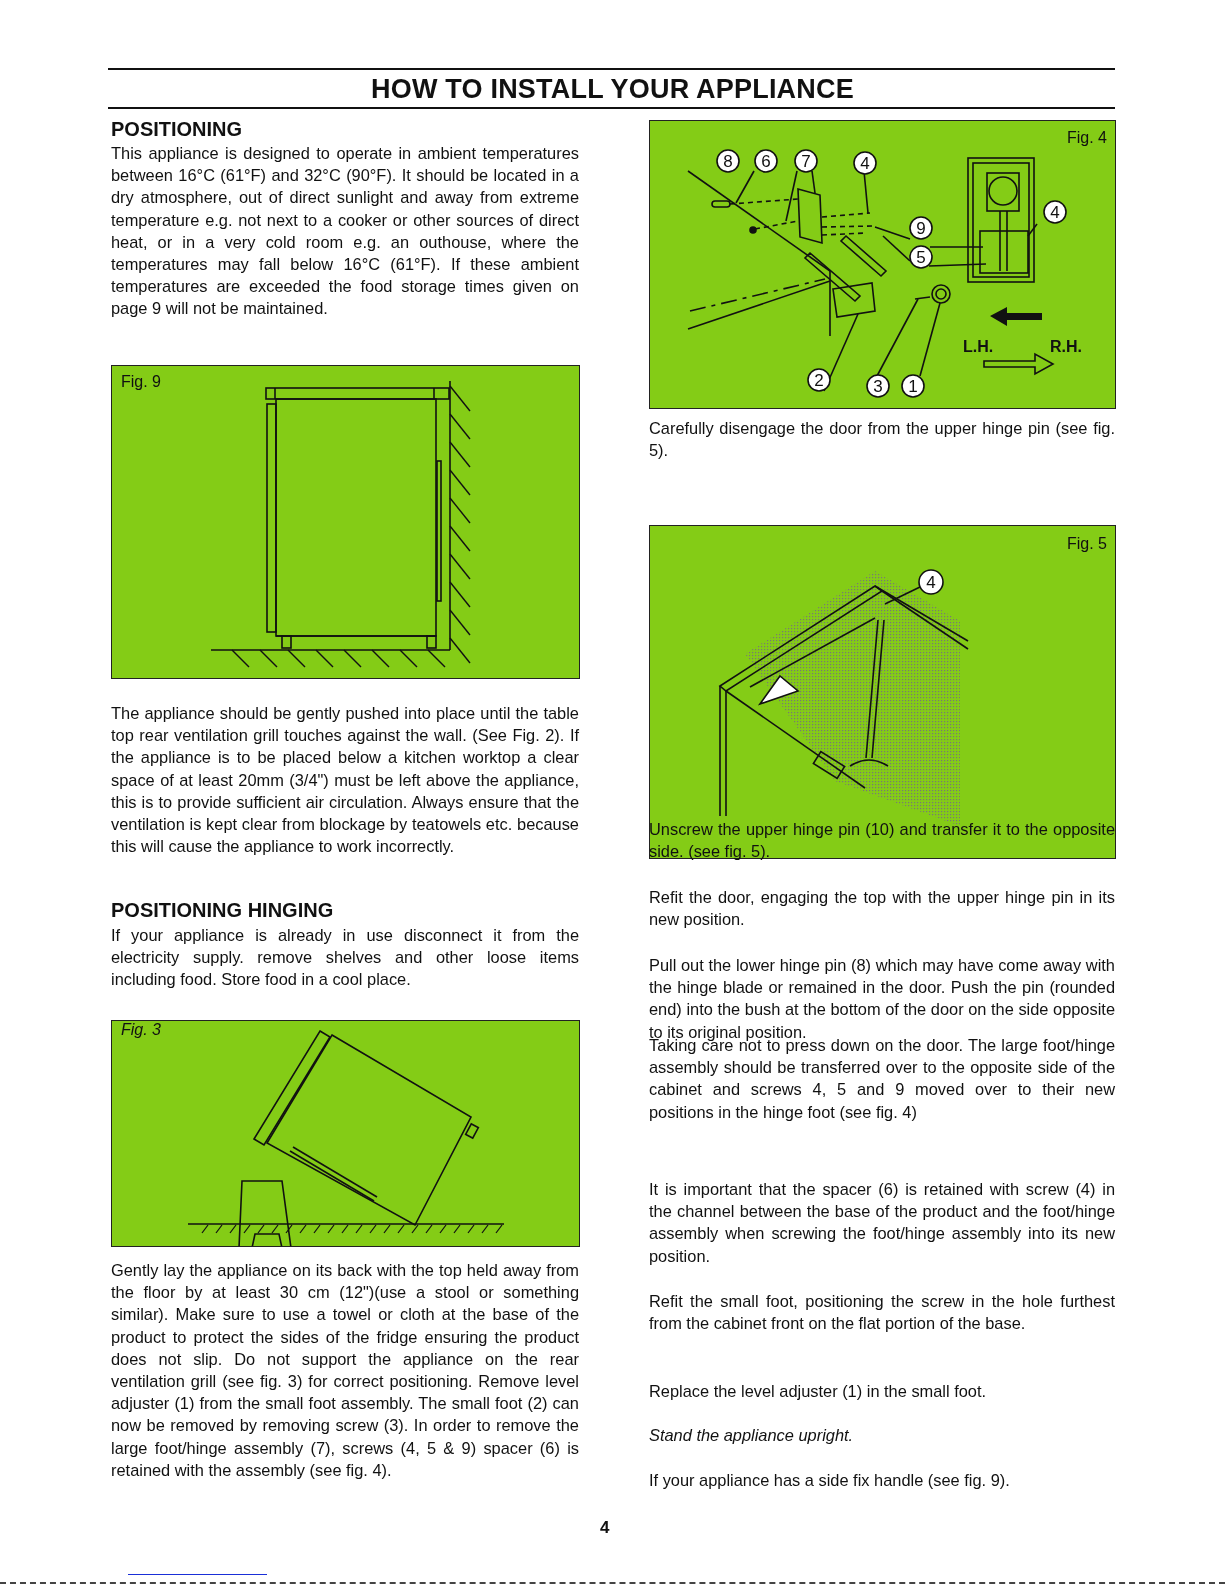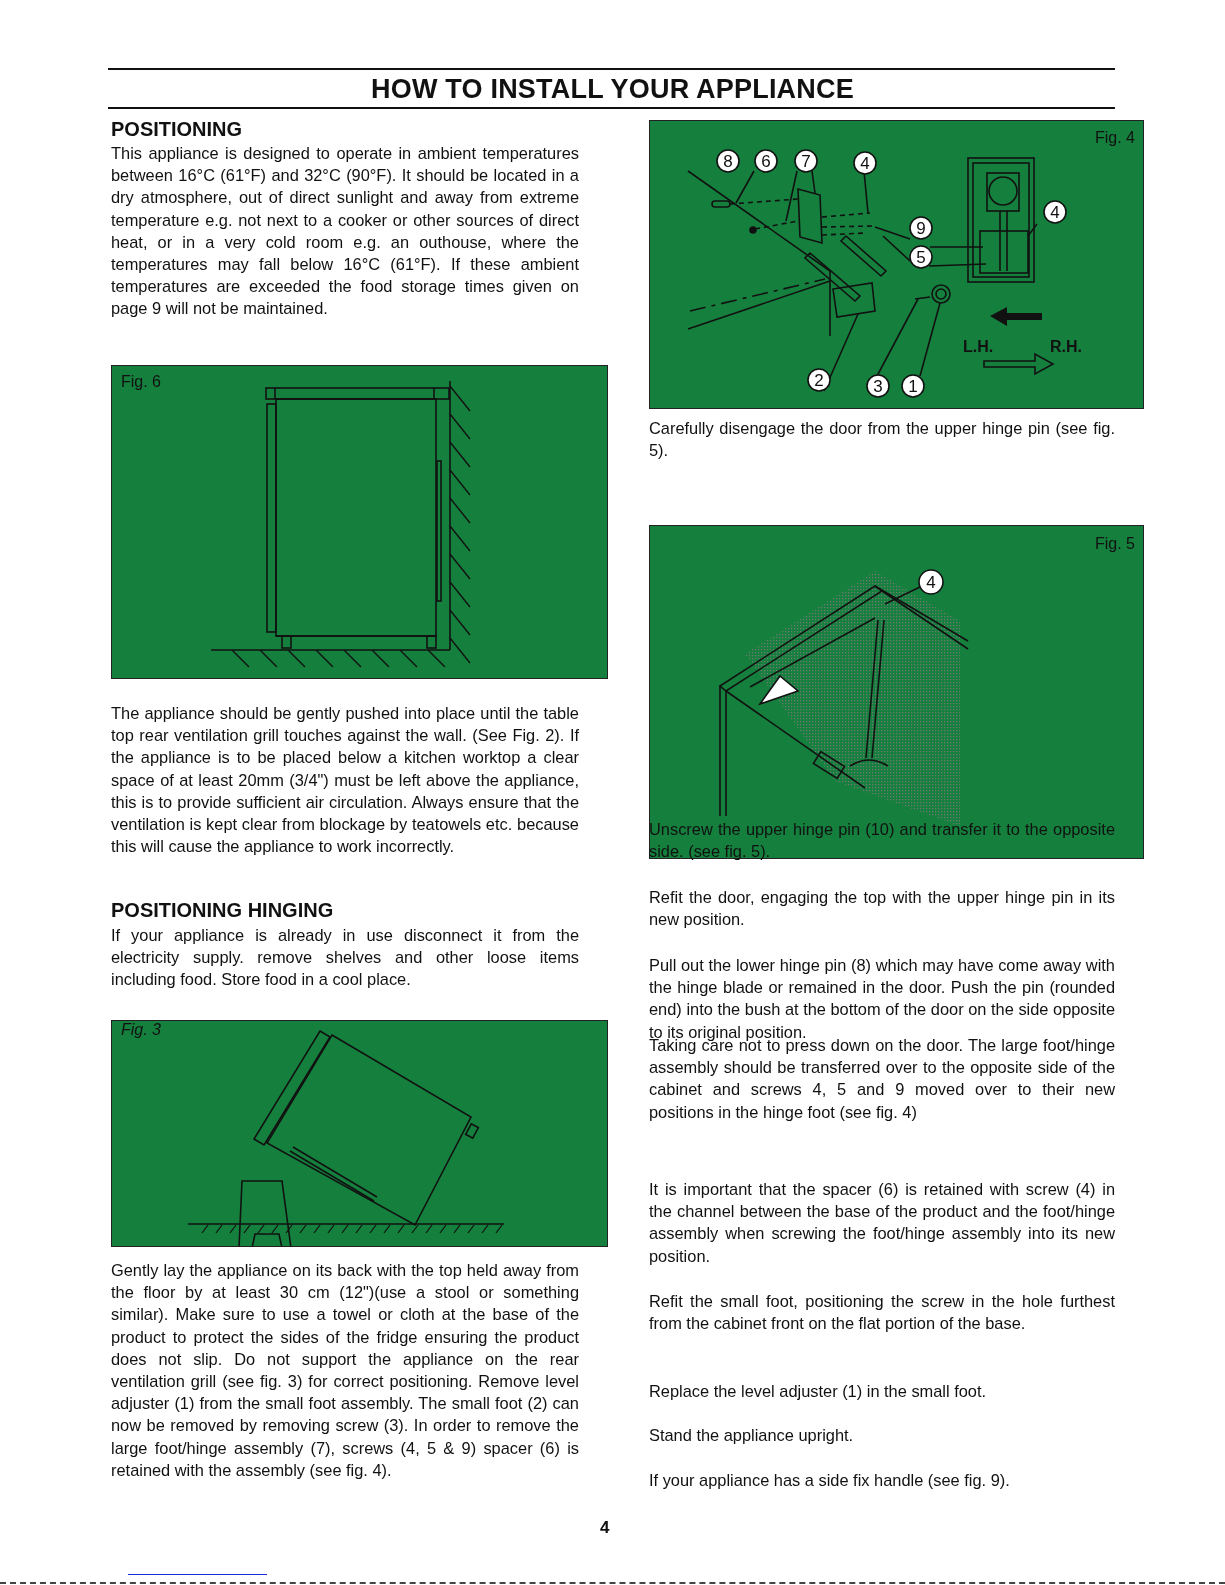--- a/index.html
+++ b/index.html
@@ -5,39 +5,39 @@
   html, body { margin:0; padding:0; background:#ffffff; }
   body { width:1225px; height:1585px; position:relative; overflow:hidden;
          font-family:"Liberation Sans", sans-serif; color:#111; }
   .rule { position:absolute; height:0; border-top:2px solid #111; }
   .title { position:absolute; left:0; width:1225px; top:74px; text-align:center;
            font-weight:bold; font-size:27px; letter-spacing:0.2px; }
   .heading { position:absolute; font-weight:bold; font-size:20px; }
   .para { position:absolute; font-size:16.4px; line-height:22.2px; text-align:justify; margin:0; }
   .col-left { left:111px; width:468px; }
   .col-right { left:649px; width:466px; }
-  .figbox { position:absolute; border:1.5px solid #222; background:#15803d;padding-left:28px; }
+  .figbox { position:absolute; border:1.5px solid #222; background:#84cc16; }
   .figlabel { position:absolute; font-size:16px; }
   .figbox svg { position:absolute; left:0; top:0; }
   .pagenum { position:absolute; left:600px; top:1518px; font-size:17px; font-weight:bold; }
   .bluebar { position:absolute; left:128px; top:1574px; width:139px; height:1px; background:#1a2fd8; }
   .bottomrule { position:absolute; left:0; top:1582px; width:1225px; border-top:2px dashed #444; }
 </style>
 </head>
 <body>
 
 <div class="rule" style="left:108px; top:68px; width:1007px;"></div>
 <div class="title">HOW TO INSTALL YOUR APPLIANCE</div>
 <div class="rule" style="left:108px; top:107px; width:1007px;"></div>
 
 <div class="heading" style="left:111px; top:118px;">POSITIONING</div>
 <p class="para col-left" style="top:142px;">This appliance is designed to operate in ambient temperatures between 16°C (61°F) and 32°C (90°F). It should be located in a dry atmosphere, out of direct sunlight and away from extreme temperature e.g. not next to a cooker or other sources of direct heat, or in a very cold room e.g. an outhouse, where the temperatures may fall below 16°C (61°F). If these ambient temperatures are exceeded the food storage times given on page 9 will not be maintained.</p>
 
 <div class="figbox" style="left:111px; top:365px; width:467px; height:312px;">
-  <div class="figlabel" style="left:9px; top:7px;">Fig. 6</div>
+  <div class="figlabel" style="left:9px; top:7px;">Fig. 9</div>
   <svg width="467" height="312" viewBox="0 0 467 312">
     <g stroke="#111" fill="none" stroke-width="1.6">
 
       <rect x="154" y="22" width="183" height="11"></rect>
       <line x1="163" y1="22" x2="163" y2="33"></line>
       <line x1="322" y1="22" x2="322" y2="33"></line>
 
       <rect x="155" y="38" width="9" height="228"></rect>
 
       <rect x="164" y="33" width="160" height="237"></rect>
@@ -264,18 +264,18 @@
   </svg>
 </div>
 
 <p class="para col-right" style="top:818px;">Unscrew the upper hinge pin (10) and transfer it to the opposite side. (see fig. 5).</p>
 <p class="para col-right" style="top:886px;">Refit the door, engaging the top with the upper hinge pin in its new position.</p>
 <p class="para col-right" style="top:954px;">Pull out the lower hinge pin (8) which may have come away with the hinge blade or remained in the door. Push the pin (rounded end) into the bush at the bottom of the door on the side opposite to its original position.</p>
 <p class="para col-right" style="top:1018px;margin-top:16px;">Taking care not to press down on the door. The large foot/hinge assembly should be transferred over to the opposite side of the cabinet and screws 4, 5 and 9 moved over to their new positions in the hinge foot (see fig. 4)</p>
 <p class="para col-right" style="top:1178px;">It is important that the spacer (6) is retained with screw (4) in the channel between the base of the product and the foot/hinge assembly when screwing the foot/hinge assembly into its new position.</p>
 <p class="para col-right" style="top:1290px;">Refit the small foot, positioning the screw in the hole furthest from the cabinet front on the flat portion of the base.</p>
 <p class="para col-right" style="top:1380px;">Replace the level adjuster (1) in the small foot.</p>
-<p class="para col-right" style="top:1424px;">Stand the appliance upright.</p>
+<p class="para col-right" style="top:1424px;font-style:italic;">Stand the appliance upright.</p>
 <p class="para col-right" style="top:1469px;">If your appliance has a side fix handle (see fig. 9).</p>
 
 <div class="pagenum">4</div>
 <div class="bluebar"></div>
 <div class="bottomrule"></div>
 
 </body></html>

